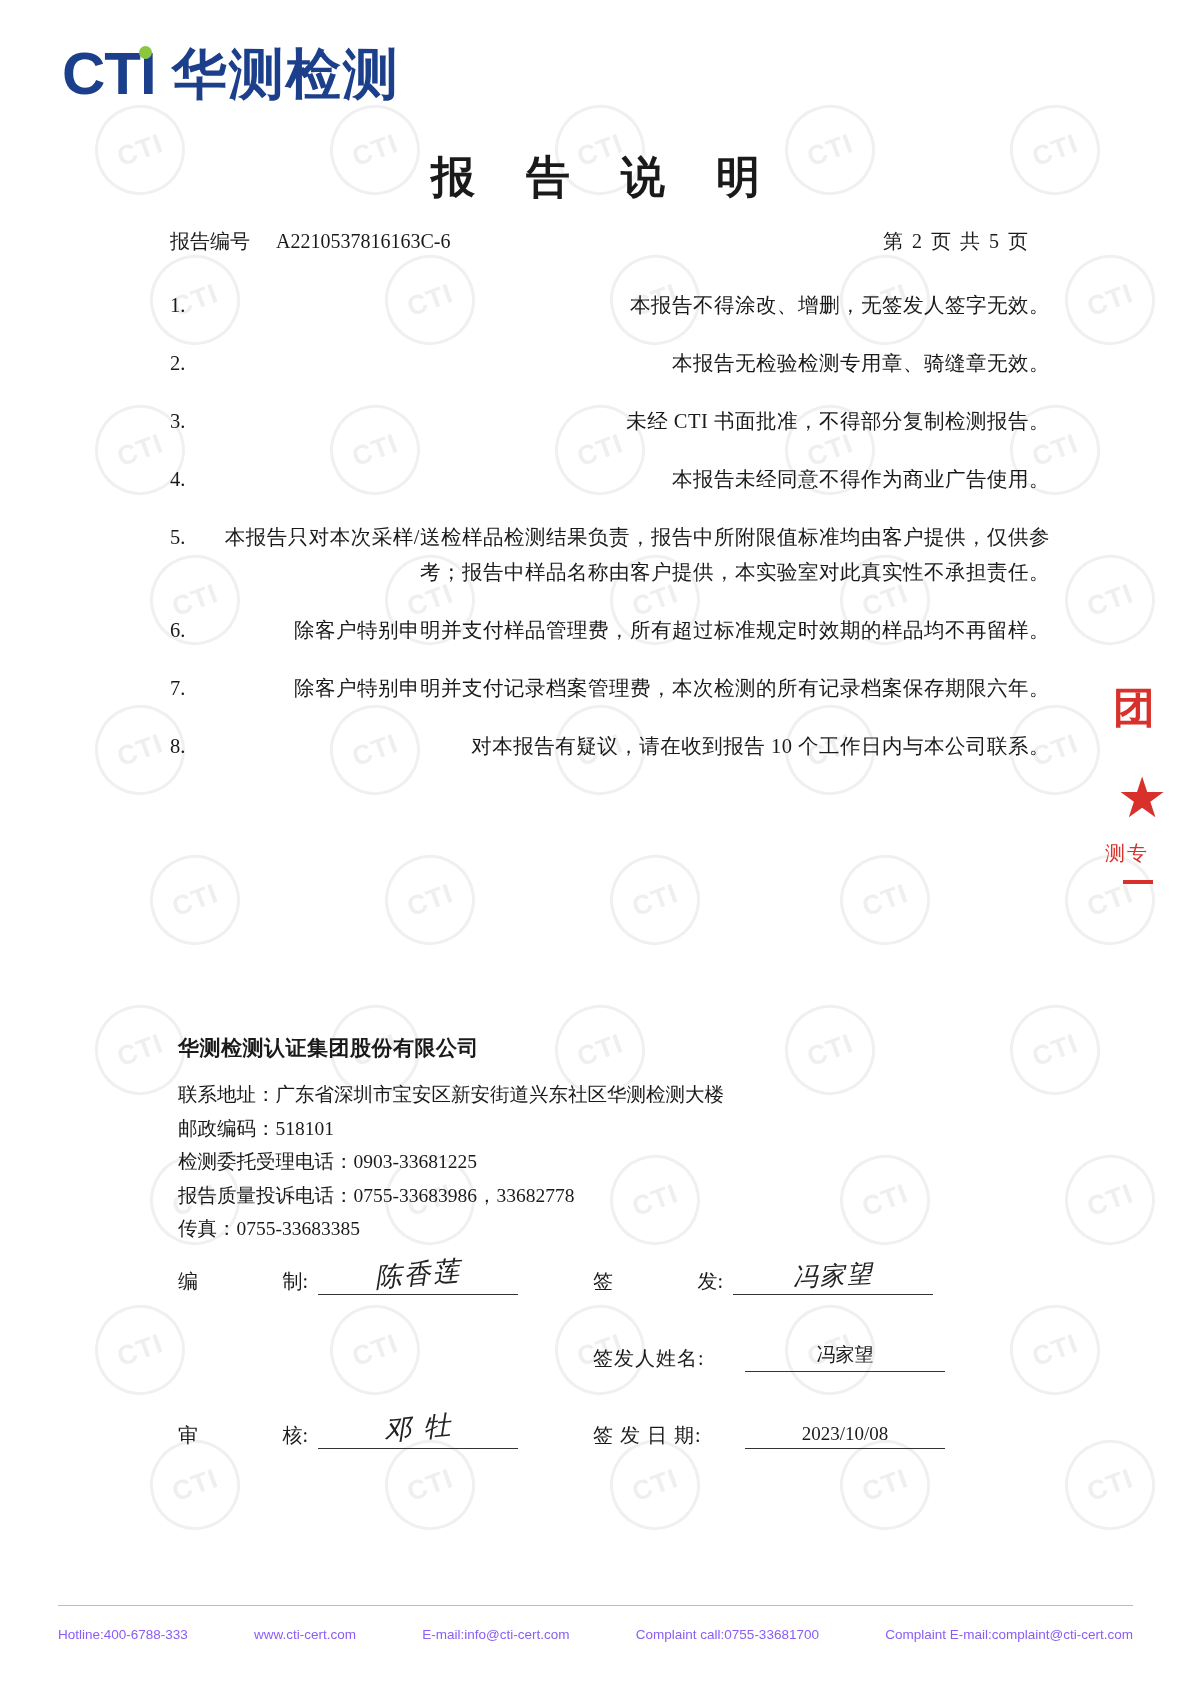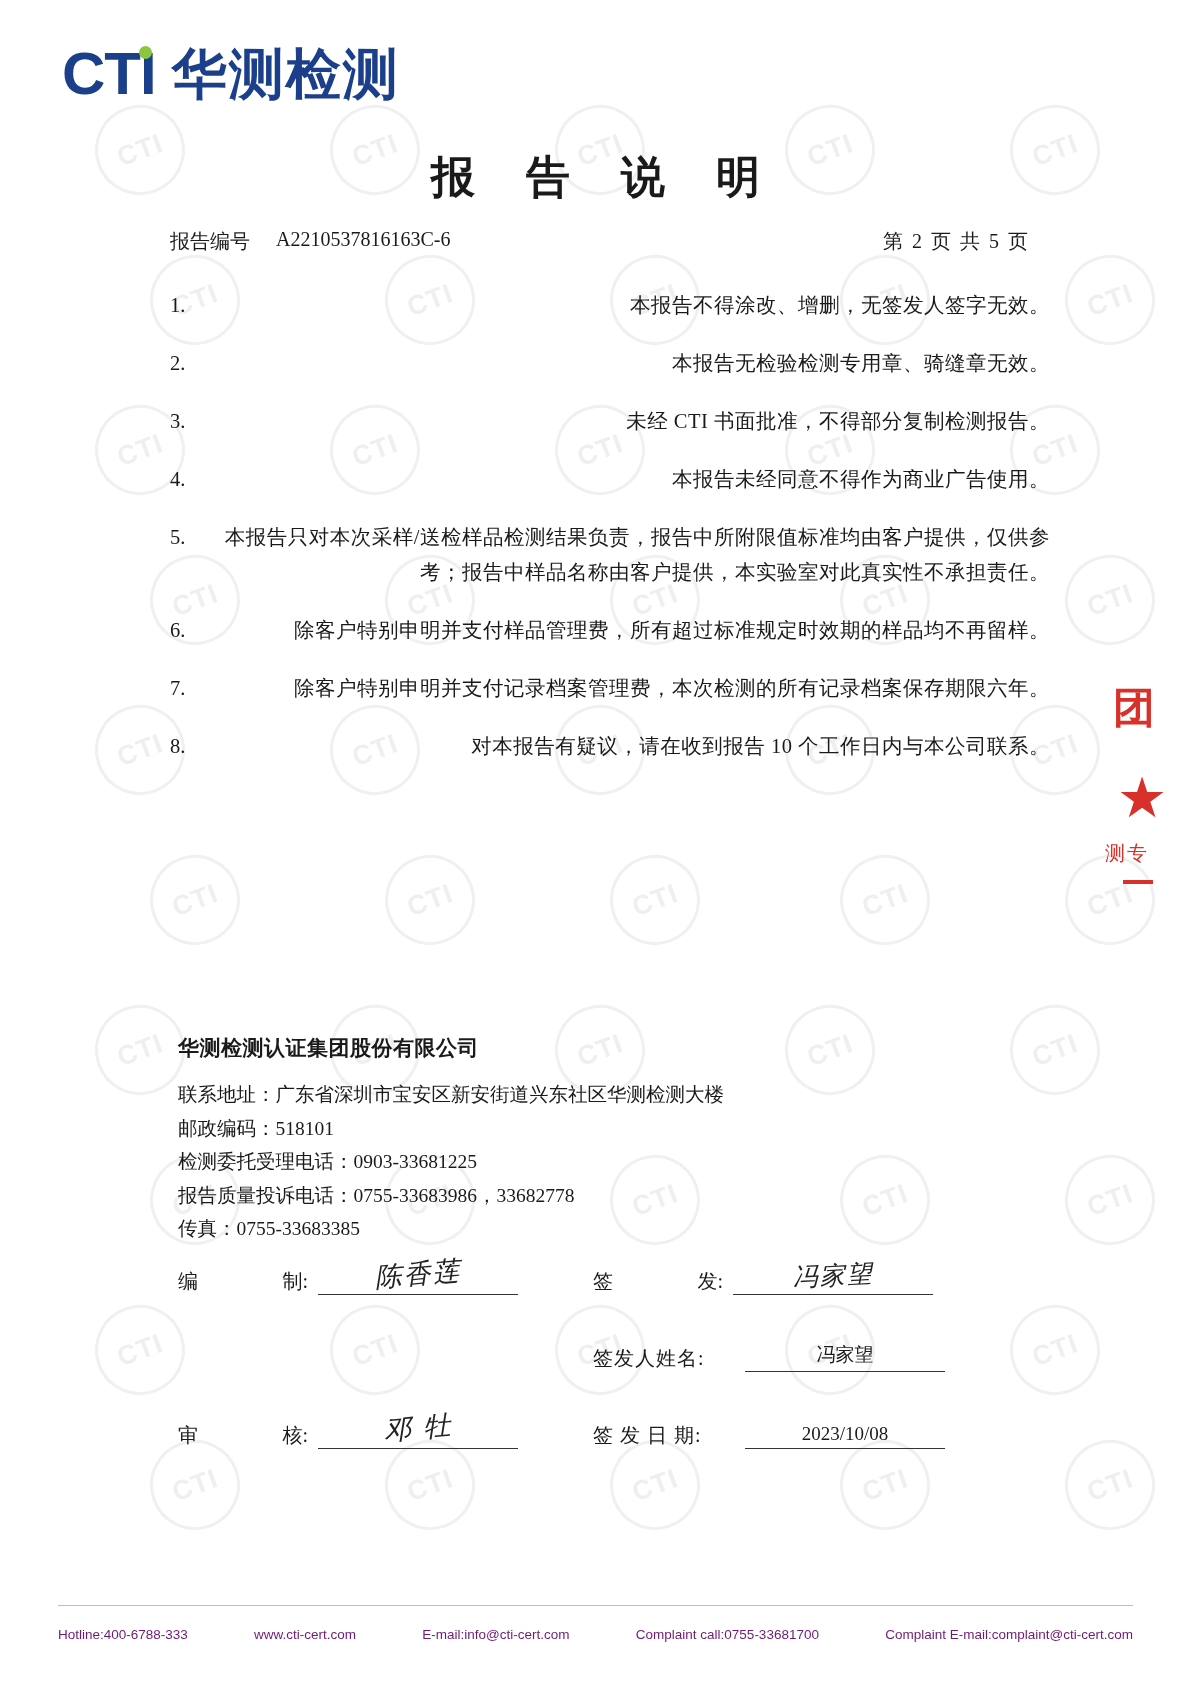--- a/index.html
+++ b/index.html
@@ -101,21 +101,21 @@
     position: absolute;
     top: 228px;
     left: 170px;
     width: 860px;
     display: flex;
     justify-content: space-between;
     align-items: baseline;
     font-size: 20px;
     z-index: 3;
   }
-  .meta-left { display: flex; gap: 26px; }
+  .meta-left { display: flex; gap: 26px; align-items: center; }
   .meta-no { font-family: "Liberation Serif", serif; }
   .meta-right { letter-spacing: 2px; margin-left: 20px; }
 
   
   .clauses {
     position: absolute;
     top: 288px;
     left: 170px;
     width: 880px;
     z-index: 3;
@@ -267,21 +267,21 @@
   }
   .footer {
     position: absolute;
     left: 58px;
     right: 58px;
     bottom: 42px;
     display: flex;
     justify-content: space-between;
     font-family: "Liberation Sans", sans-serif;
     font-size: 13.5px;
-    color: #701a75;
+    color: #8b5cf6;
     z-index: 3;
   }
 </style>
 </head>
 <body>
 
 <div class="page">
 
   <div class="watermarks" id="wm-layer">
       <div class="wm" style="left: 95px; top: 105px;">CTI</div>

